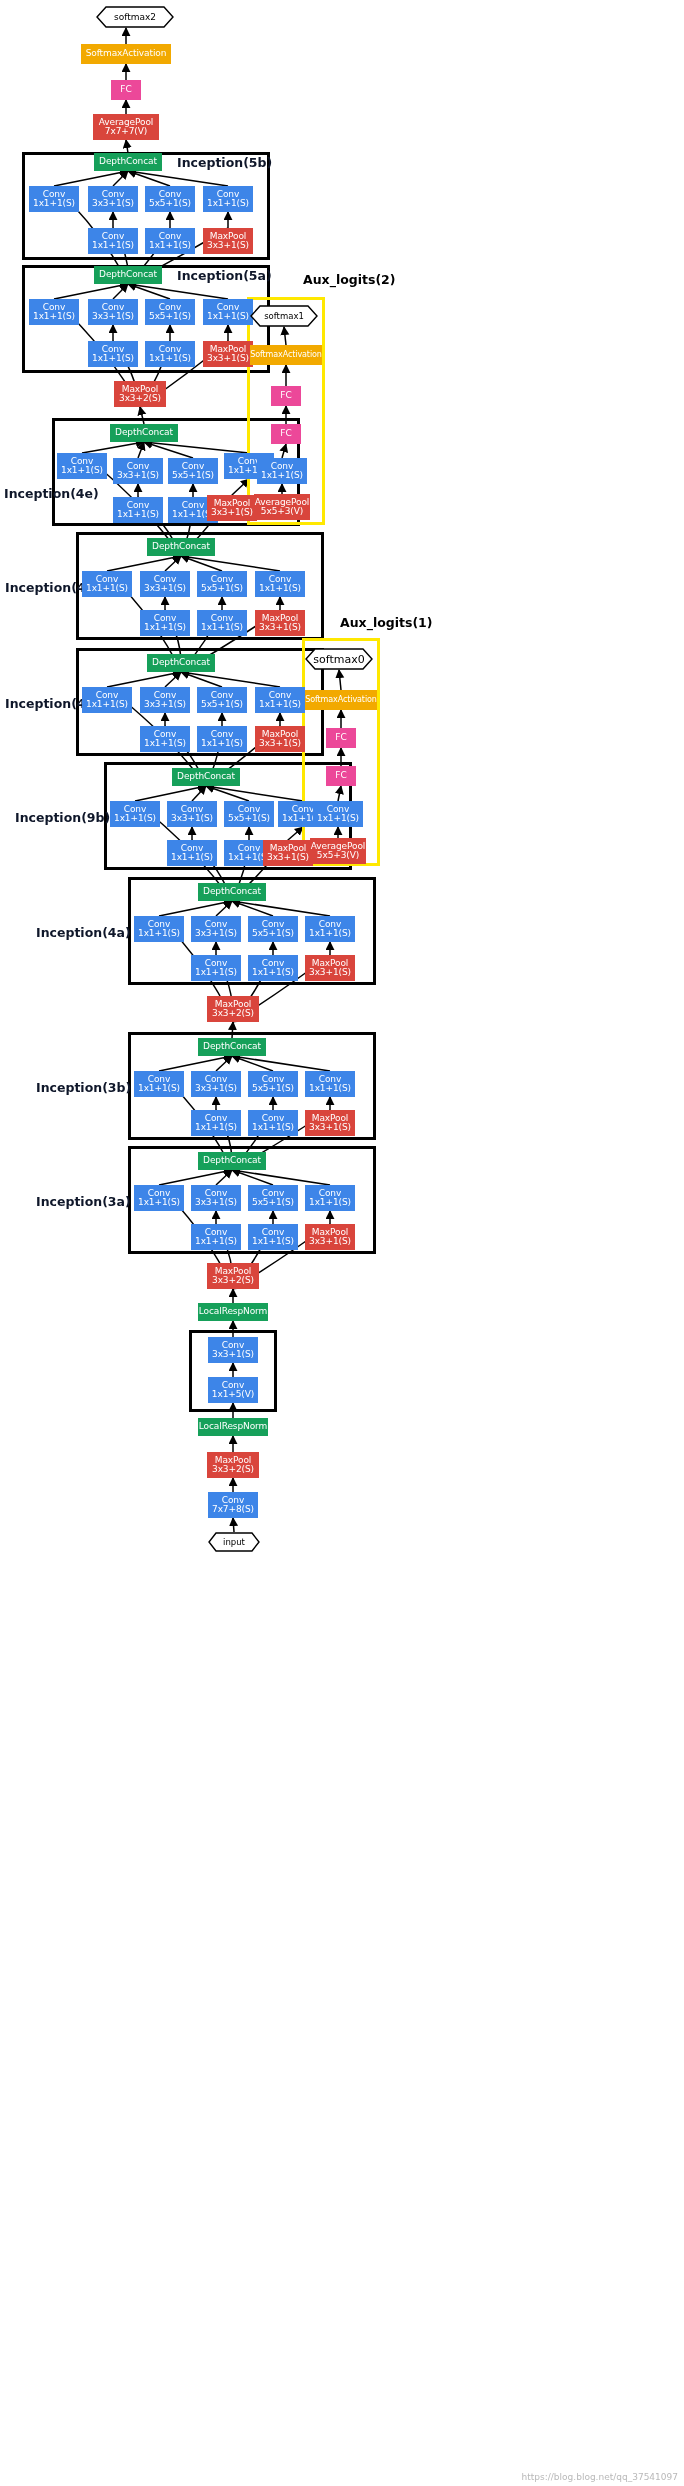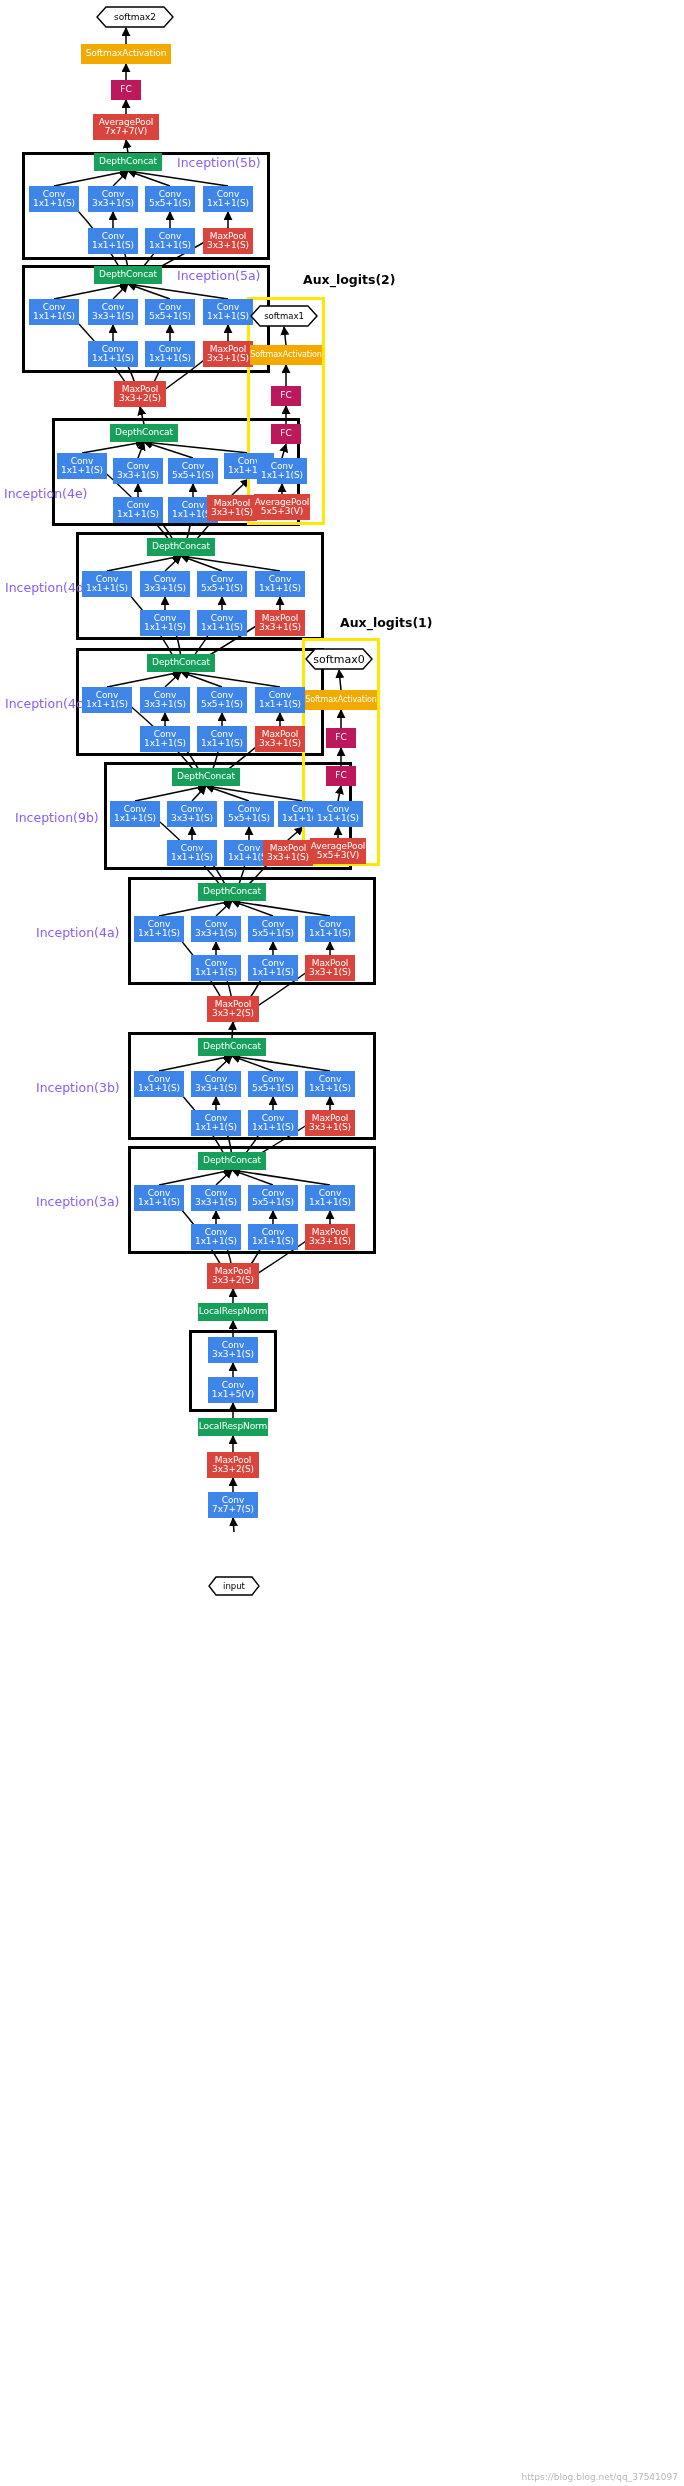--- a/index.html
+++ b/index.html
@@ -7,25 +7,25 @@
   #root{position:relative;width:684px;height:2486px;background:#fff;overflow:hidden;}
   .node{position:absolute;box-sizing:border-box;display:flex;flex-direction:column;
         align-items:center;justify-content:center;color:#fff;text-align:center;
         line-height:1.05;font-size:9px;letter-spacing:-0.1px;}
   .node .l1{display:block;}
   .node .l2{display:block;}
   .conv{background:#3d85e8;}
   .pool{background:#d9453c;}
   .concat{background:#16a05a;}
   .smact{background:#f2a900;}
-  .fc{background:#be185d;}
+  .fc{background:#ec4899;}
   .termwrap{position:absolute;}
   .grp{position:absolute;box-sizing:border-box;border:3px solid #000;background:transparent;}
   .grpy{position:absolute;box-sizing:border-box;border:3px solid #ffe800;background:transparent;}
-  .glabel{position:absolute;font-weight:normal;font-size:12.5px;color:#8b5cf6;white-space:nowrap;}
+  .glabel{position:absolute;font-weight:bold;font-size:12.5px;color:#0f172a;white-space:nowrap;}
   .auxlabel{position:absolute;font-weight:bold;font-size:12.5px;color:#000;white-space:nowrap;}
   svg.edges{position:absolute;left:0;top:0;width:684px;height:2486px;pointer-events:none;}
   .wm{position:absolute;right:6px;bottom:4px;font-size:9px;color:#b9b9b9;}
 </style>
 </head>
 <body>
 
 <div id="root">
 
   <svg class="edges" viewBox="0 0 684 2486">
@@ -528,24 +528,24 @@
     </div>
   <div class="node concat" style="left:198px;top:1418px;width:70px;height:18px;">
     <span class="l1">LocalRespNorm</span>
     </div>
   <div class="node pool" style="left:207px;top:1452px;width:52px;height:26px;">
     <span class="l1">MaxPool</span>
       <span class="l2">3x3+2(S)</span>
     </div>
   <div class="node conv" style="left:208px;top:1492px;width:50px;height:26px;">
     <span class="l1">Conv</span>
-      <span class="l2">7x7+7(S)</span>
-    </div>
-
-  <div class="termwrap" style="left:208px;top:1532px;width:52px;height:20px;margin-top:44px;">
+      <span class="l2">7x7+8(S)</span>
+    </div>
+
+  <div class="termwrap" style="left:208px;top:1532px;width:52px;height:20px;">
     <svg viewBox="0 0 52 20" style="position:absolute;left:0;top:0;width:52px;height:20px;">
       <polygon points="8,1 44,1 51,10 44,19 8,19 1,10" fill="#fff" stroke="#000" stroke-width="1.4"></polygon>
     </svg>
     <div style="position:absolute;left:0;top:0;width:52px;height:20px;display:flex;align-items:center;justify-content:center;font-size:8.5px;color:#000;">input</div>
   </div>
 
   <div class="node pool" style="left:254px;top:494px;width:56px;height:26px;">
     <span class="l1">AveragePool</span>
       <span class="l2">5x5+3(V)</span>
     </div>

